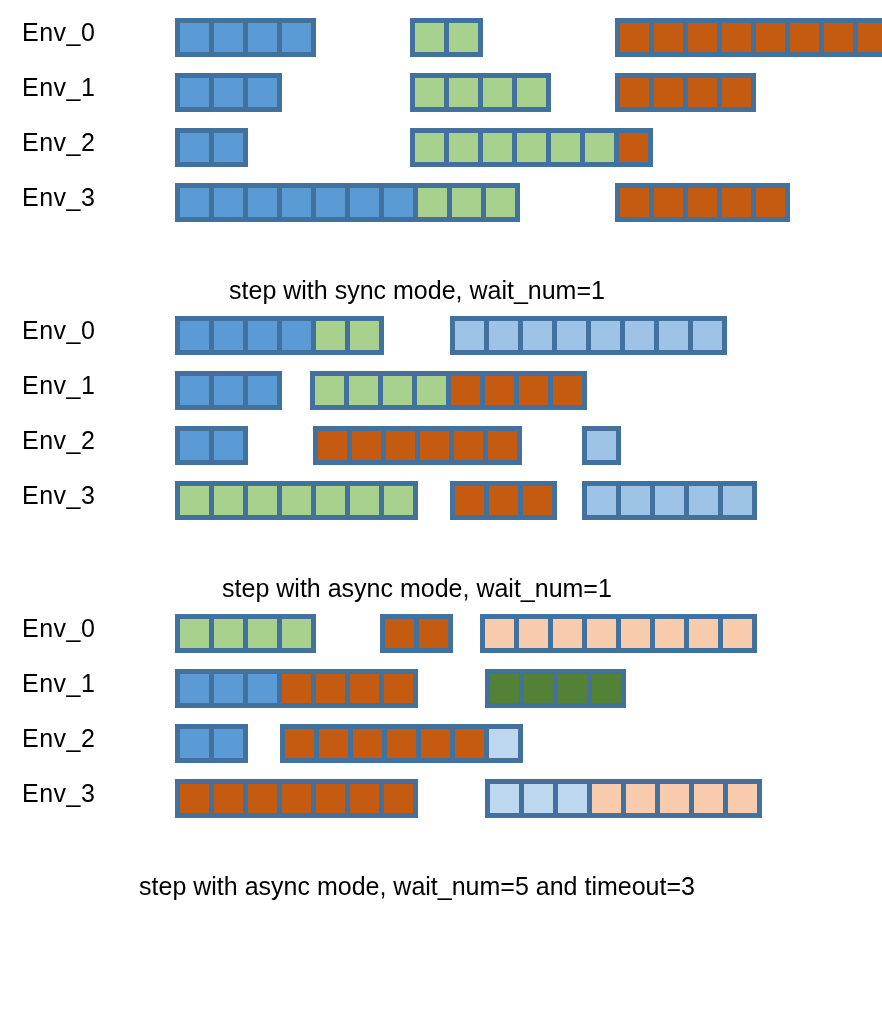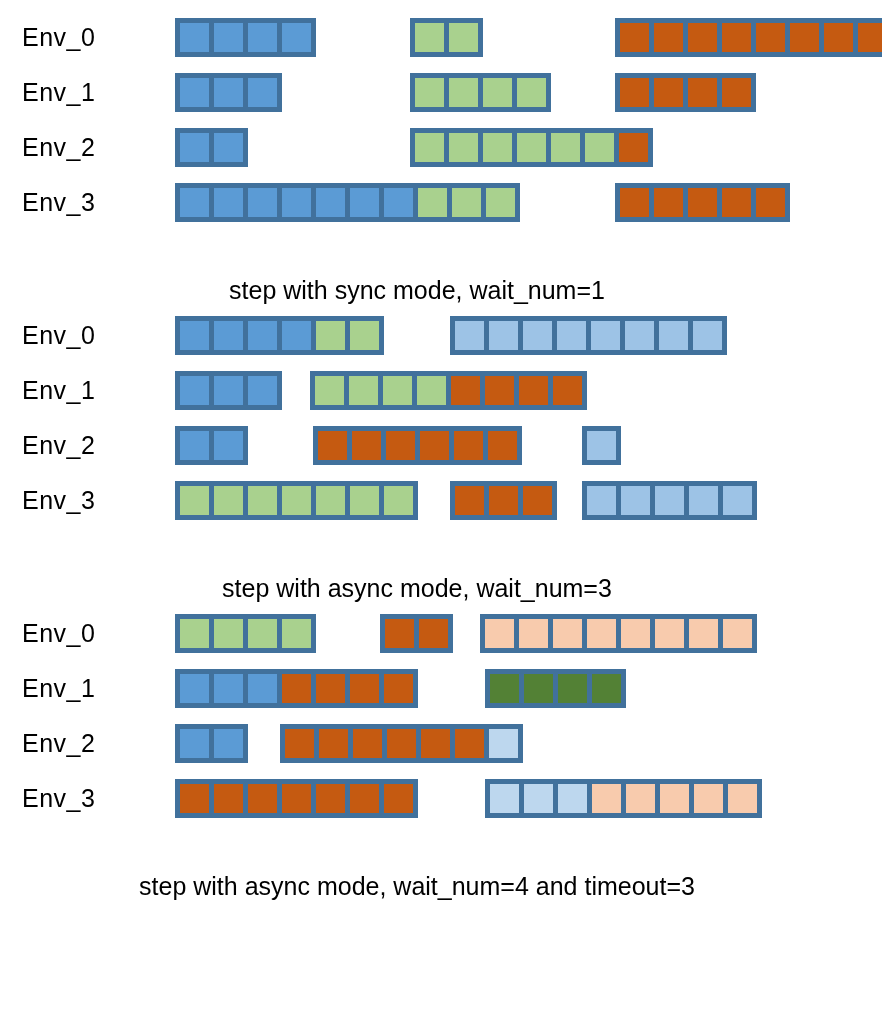--- a/index.html
+++ b/index.html
@@ -11,21 +11,21 @@
     position: relative;
     width: 882px;
     height: 1020px;
     overflow: hidden;
     padding: 18px 0 0 22px;
     box-sizing: border-box;
   }
   .panel { }
   .row {
     display: flex;
-    align-items: center;
+    align-items: flex-start;
     height: 39px;
     margin-bottom: 16px;
     gap: 35px;
   }
   .row-label {
     width: 118px;
     flex: 0 0 118px;
     font-size: 25px;
     color: #000000;
     letter-spacing: 0.5px;
@@ -236,21 +236,21 @@
           </div>
           <div class="group" style="left: 407px; background: rgb(65, 113, 156);">
             <div class="cell" style="background: rgb(157, 195, 230);"></div>
             <div class="cell" style="background: rgb(157, 195, 230);"></div>
             <div class="cell" style="background: rgb(157, 195, 230);"></div>
             <div class="cell" style="background: rgb(157, 195, 230);"></div>
             <div class="cell" style="background: rgb(157, 195, 230);"></div>
           </div>
         </div>
       </div>
-      <div class="caption">step with async mode, wait_num=3</div>
+      <div class="caption">step with async mode, wait_num=1</div>
     </div>
     <div class="panel">
       <div class="row">
         <div class="row-label">Env_0</div>
         <div class="row-track">
           <div class="group" style="left: 0px; background: rgb(65, 113, 156);">
             <div class="cell" style="background: rgb(169, 209, 142);"></div>
             <div class="cell" style="background: rgb(169, 209, 142);"></div>
             <div class="cell" style="background: rgb(169, 209, 142);"></div>
             <div class="cell" style="background: rgb(169, 209, 142);"></div>
@@ -326,15 +326,15 @@
             <div class="cell" style="background: rgb(189, 215, 238);"></div>
             <div class="cell" style="background: rgb(189, 215, 238);"></div>
             <div class="cell" style="background: rgb(248, 203, 173);"></div>
             <div class="cell" style="background: rgb(248, 203, 173);"></div>
             <div class="cell" style="background: rgb(248, 203, 173);"></div>
             <div class="cell" style="background: rgb(248, 203, 173);"></div>
             <div class="cell" style="background: rgb(248, 203, 173);"></div>
           </div>
         </div>
       </div>
-      <div class="caption">step with async mode, wait_num=4 and timeout=3</div>
+      <div class="caption">step with async mode, wait_num=5 and timeout=3</div>
     </div>
   </div>
 
 </body></html>

